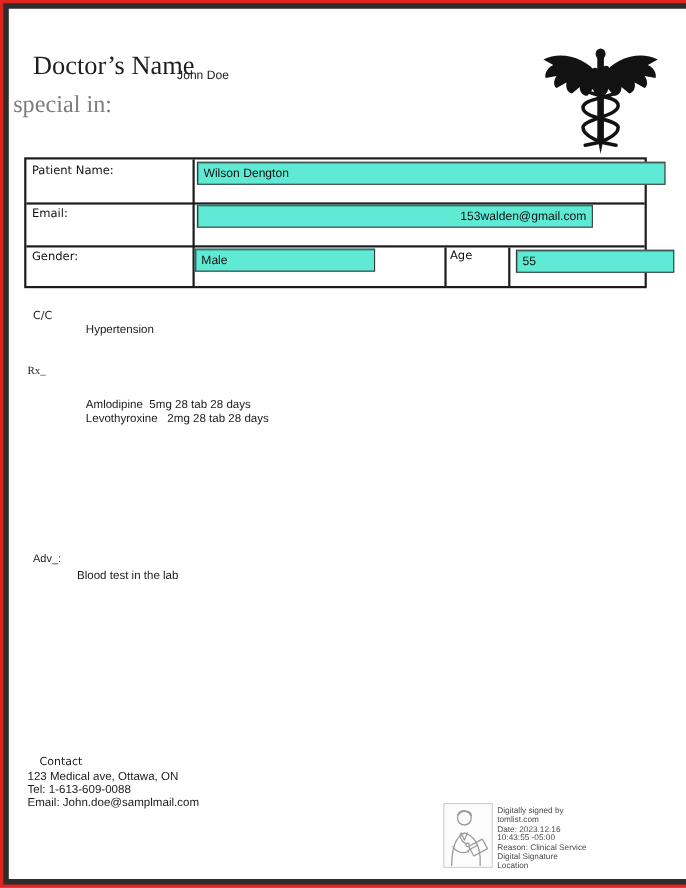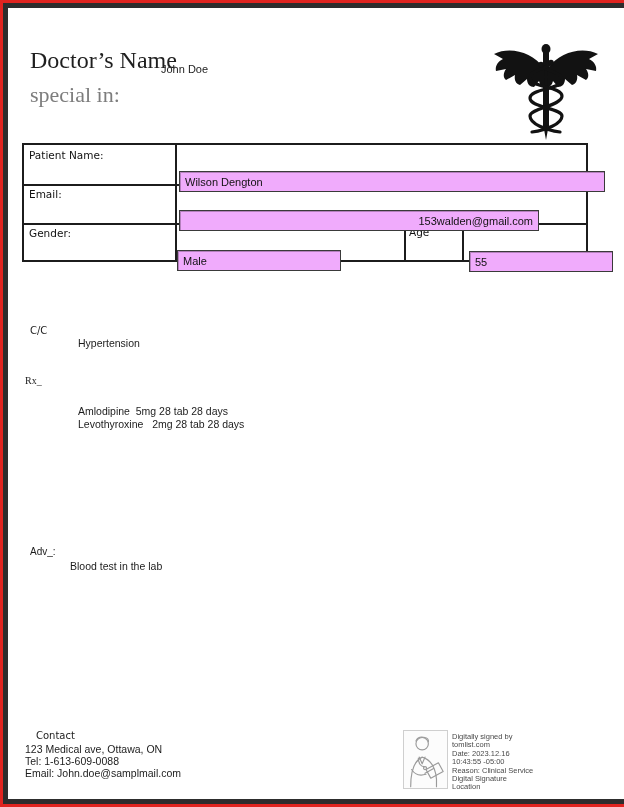--- a/index.html
+++ b/index.html
@@ -4,37 +4,37 @@
 <style>
   html,body { margin:0; padding:0; background:#fff; }
   .page {
     position:relative; width:624px; height:807px; background:#ffffff;
     box-shadow: inset 0 0 0 3px #e02420, inset 0 0 0 8px #2d2d2d;
     font-family:"Liberation Sans", sans-serif; color:#1c1c1c; overflow:hidden;padding-left:24px;
   }
   .abs { position:absolute; }
   .doc-title { left:30px; top:47px; font-family:"Liberation Serif", serif; font-size:24px; color:#1f1f1f; }
   .doc-name  { left:161px; top:63px; font-size:11px; color:#222; }
-  .specialty { left:30px; top:82px; font-family:"Liberation Serif", serif; font-size:22px; color:#7d7d7d; }
+  .specialty { left:12px; top:82px; font-family:"Liberation Serif", serif; font-size:22px; color:#7d7d7d; }
   .caduceus  { left:490px; top:42px; width:112px; height:102px; }
 
   .ftable { left:22px; top:143px; width:566px; height:119px; border:2px solid #1c1c1c; box-sizing:border-box; }
   .ftable > div { position:absolute; }
   .hline { left:0; right:0; height:2px; background:#1c1c1c; }
   .vline { width:2px; background:#1c1c1c; }
   .tlabel { font-family:"DejaVu Sans", sans-serif; font-size:10.5px; color:#111; }
 
   .field {
-    position:absolute; box-sizing:border-box; background:#f0abfc;
+    position:absolute; box-sizing:border-box; background:#5eead4;
     border:1px solid #3a3a3a; box-shadow: inset 1px 1px 0 rgba(0,0,0,0.25);
     font-family:"Liberation Sans", sans-serif; font-size:11px; color:#111;
-    padding:2px 5px; outline:none;margin-top:24px;
+    padding:2px 5px; outline:none;
   }
 
-  .body-txt { font-size:10.5px; color:#1c1c1c;margin-top:43px; }
+  .body-txt { font-size:10.5px; color:#1c1c1c; }
   .pre { white-space:pre; }
 
   .sig-box { left:403px; top:730px; width:45px; height:59px; border:1px solid #cfcfcf; background:#fcfcfc; box-sizing:border-box; }
   .sig-text { left:452px; top:733px; width:130px; font-size:7.5px; line-height:8.4px; color:#4a4a4a; }
 </style>
 </head>
 <body>
 
 <div class="page">
 

